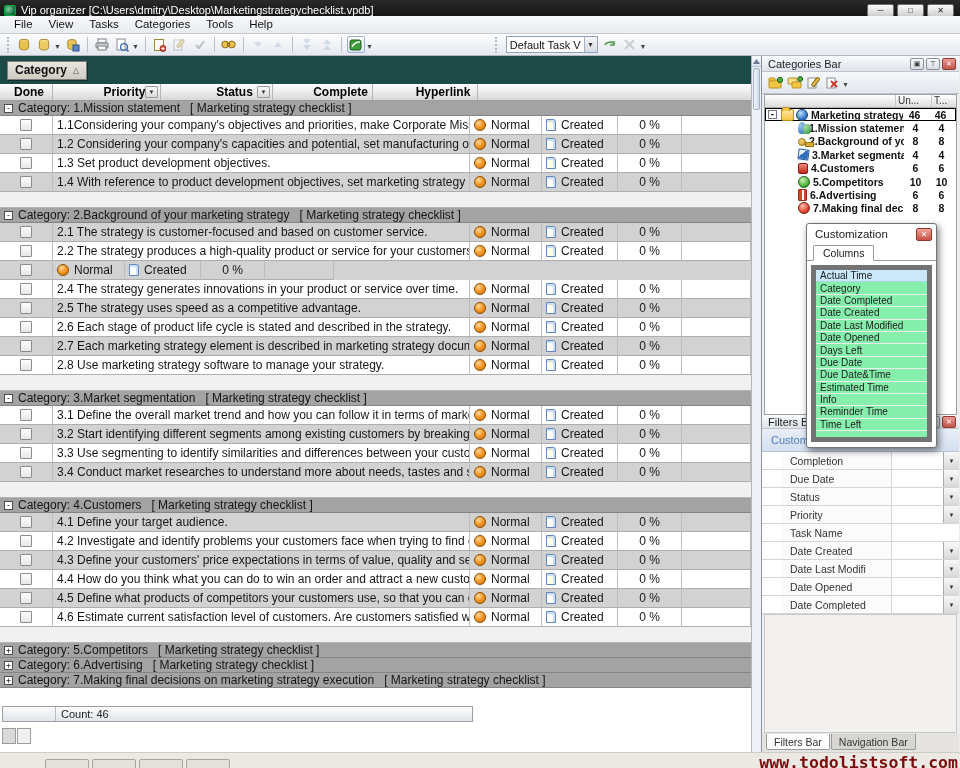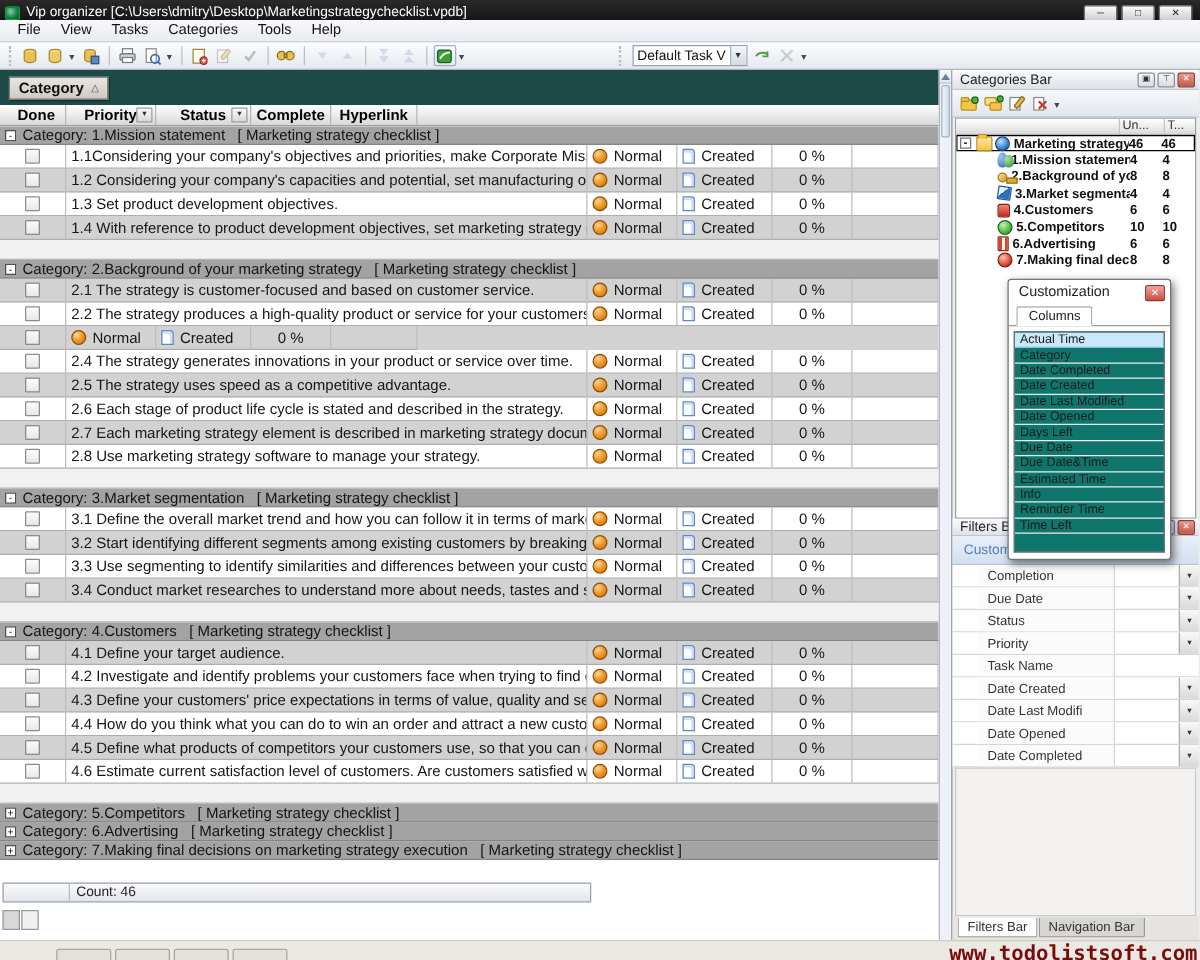--- a/index.html
+++ b/index.html
@@ -37,21 +37,21 @@
   .grid-area { width:751px; height:696px; display:flex; flex-direction:column; background:#fff; }
   .v-scroll { width:11px; height:696px; background:#eef2f8; border-left:1px solid #b4b8be; border-right:1px solid #b4b8be; }
   .vs-btn { height:11px; background:linear-gradient(#fbfcfe,#dfe6f0); border-bottom:1px solid #b9c4d4; display:flex; align-items:center; justify-content:center; }
   .vs-thumb { height:42px; margin:1px; background:linear-gradient(90deg,#f2f6fb,#cfdaea); border:1px solid #9fb0c8; border-radius:2px; }
 
   .group-band { height:28px; background:#1d4946; display:flex; align-items:center; padding-left:7px; }
   .group-box { height:19px; background:linear-gradient(#e9e6e0,#cfcbc2); border:1px solid #7d7d7d; display:flex; align-items:center; padding:0 7px; box-shadow:1px 1px 0 rgba(0,0,0,.35); }
   .group-box b { font-size:12px; color:#111; }
   .sort-tri { font-size:8px; color:#555; margin-left:6px; }
 
-  .header-row { height:17px; display:flex; background:linear-gradient(#ffffff,#d8d8d8); border-bottom:1px solid #9c9c9c; font-weight:bold; font-size:12px; color:#000; }
+  .header-row { height:17px; display:flex; background:linear-gradient(#ffffff,#d8d8d8); border-bottom:1px solid #9c9c9c; font-weight:bold; font-size:12px; color:#000;gap:36px; }
   .hcell { border-right:1px solid #b6b6b6; display:flex; align-items:center; justify-content:center; position:relative; }
   .hcell.left { justify-content:flex-start; padding-left:14px; }
   .hfilter { position:absolute; right:2px; top:2px; width:13px; height:12px; background:linear-gradient(#fafafa,#d8d8d8); border:1px solid #9a9a9a; font-size:6px; line-height:10px; text-align:center; color:#333; border-radius:1px; }
 
   .grid-body { flex:1; overflow:hidden; background:#fff; }
   .row-group { height:15px; background:#a3a3a3; border-bottom:1px solid #858585; display:flex; align-items:center; font-size:12px; color:#141414; }
   .expand-box { width:9px; height:9px; background:#fff; border:1px solid #4e4e4e; margin:0 5px 0 4px; font-size:8px; line-height:7px; text-align:center; color:#222; flex:0 0 auto; font-family:"DejaVu Sans Mono",monospace; }
   .row-group .tag { margin-left:10px; }
   .row-task { height:19px; display:flex; font-size:12px; color:#161616; }
   .row-task > div { border-right:1px solid #bdbdbd; border-bottom:1px solid #aeaeae; display:flex; align-items:center; }
@@ -83,21 +83,21 @@
   .mini-btn.close { background:linear-gradient(#e89a92,#c4574c); border-color:#8f3a32; color:#fff; }
   .cb-toolbar { height:22px; background:linear-gradient(#f6f8fa,#e2e7ee); border-bottom:1px solid #c2c6cc; display:flex; align-items:center; padding-left:4px; }
   .cbi { width:19px; height:17px; display:inline-flex; align-items:center; justify-content:center; }
   .tree-wrap { height:321px; background:#fff; border:1px solid #9b9fa5; margin:0 2px; overflow:hidden; }
   .tree-header { height:13px; display:flex; background:linear-gradient(#ffffff,#dcdcdc); border-bottom:1px solid #b0b0b0; font-size:10px; color:#333; }
   .th-label { flex:1; border-right:1px solid #c5c5c5; }
   .th-un { width:36px; border-right:1px solid #c5c5c5; padding-left:2px; }
   .th-t { width:24px; padding-left:2px; }
   .tree-row { height:13.4px; display:flex; align-items:center; font-size:10.5px; font-weight:bold; color:#101010; white-space:nowrap; }
   .tree-row .lbl { flex:1; overflow:hidden; margin-left:3px; }
-  .tree-row .num { width:26px; text-align:left; padding-right:3px; }
+  .tree-row .num { width:26px; text-align:center; padding-right:3px; }
   .tree-row.root { border:1px solid #000; background:#fff; }
   .t-expand { width:9px; height:9px; background:#fff; border:1px solid #777; font-size:8px; line-height:7px; text-align:center; margin:0 2px 0 2px; font-family:"DejaVu Sans Mono",monospace; flex:0 0 auto; }
   .t-icon { width:13px; height:12px; flex:0 0 auto; margin-left:2px; position:relative; }
   .indent { width:24px; flex:0 0 auto; border-left:1px dotted #bbb; margin-left:7px; }
   .folder { background:linear-gradient(#ffe9a6,#f4c545); border:1px solid #b98f1f; border-radius:1px 2px 2px 2px; }
   .folder:before { content:""; position:absolute; left:0; top:-3px; width:6px; height:3px; background:#f4c545; border:1px solid #b98f1f; border-bottom:none; border-radius:2px 2px 0 0; }
   .globe { border-radius:50%; background:radial-gradient(circle at 35% 30%, #bfe0ff, #2f77cc 65%, #1b4e8e); border:1px solid #174174; width:12px; }
   .ppl { background:radial-gradient(circle at 30% 30%, #9ec7f0, #2d6fb8); border-radius:50% 50% 40% 40%; width:8px; }
   .ppl:after { content:""; position:absolute; left:5px; top:2px; width:8px; height:10px; background:radial-gradient(circle at 30% 30%, #a8e0a8, #2f8f3a); border-radius:50% 50% 40% 40%; }
   .key { background:linear-gradient(135deg,#ffe08a,#c79a2a); border-radius:50%; width:8px; height:8px; margin-top:2px; border:1px solid #9a7415; }
@@ -119,21 +119,21 @@
   .fbtab { height:16px; font-size:10.5px; color:#333; border:1px solid #9a9a9a; border-top:none; padding:0 7px; display:flex; align-items:center; background:#d8d6d3; border-radius:0 0 2px 2px; }
   .fbtab.active { background:#fdfdfd; }
 
   
   .custom-popup { position:absolute; left:806px; top:223px; width:131px; height:225px; background:#fff; border:1px solid #72767b; border-radius:3px; box-shadow:2px 3px 7px rgba(0,0,0,.5); z-index:50; display:flex; flex-direction:column; }
   .cp-title { height:20px; display:flex; align-items:center; padding:0 4px 0 8px; font-size:11.5px; color:#222; }
   .cp-title .spacer { flex:1; }
   .cp-close { width:16px; height:13px; background:linear-gradient(#f0a49b,#c94f43); border:1px solid #93372e; border-radius:2px; color:#fff; font-size:8px; line-height:11px; text-align:center; }
   .cp-tabs { height:17px; border-bottom:1px solid #9a9a9a; padding-left:6px; display:flex; align-items:flex-end; }
   .cp-tab { height:16px; background:#fff; border:1px solid #9a9a9a; border-bottom:1px solid #fff; border-radius:2px 2px 0 0; font-size:10.5px; padding:0 9px; display:flex; align-items:center; margin-bottom:-1px; color:#222; }
-  .cp-listwrap { flex:1; margin:4px 4px 5px 4px; border:1px solid #737373; overflow:hidden; background:#0f766e; }
+  .cp-listwrap { flex:1; margin:4px 4px 5px 4px; border:5px solid #737373; overflow:hidden; background:#86efac; }
   .cp-item { height:12.4px; font-size:10px; color:#1a1a1a; display:flex; align-items:center; padding-left:4px; border-bottom:1px solid #ececec; white-space:nowrap; }
   .cp-item.sel { background:#cbe8fa; border-bottom:1px solid #a8d7f2; }
 
   
   .bottom-strip { position:absolute; left:0; top:752px; width:960px; height:16px; background:#ece9e4; border-top:1px solid #cfccc6; }
   .task-stub { position:absolute; top:6px; width:44px; height:14px; border:1px solid #a9a59e; background:#e4e1db; border-radius:2px 2px 0 0; }
   .watermark { position:absolute; right:2px; top:0px; font-family:"DejaVu Sans Mono", monospace; font-weight:bold; font-size:16.5px; color:#7a0c0c; letter-spacing:0px; }
 
   svg { display:block; }
 </style>

